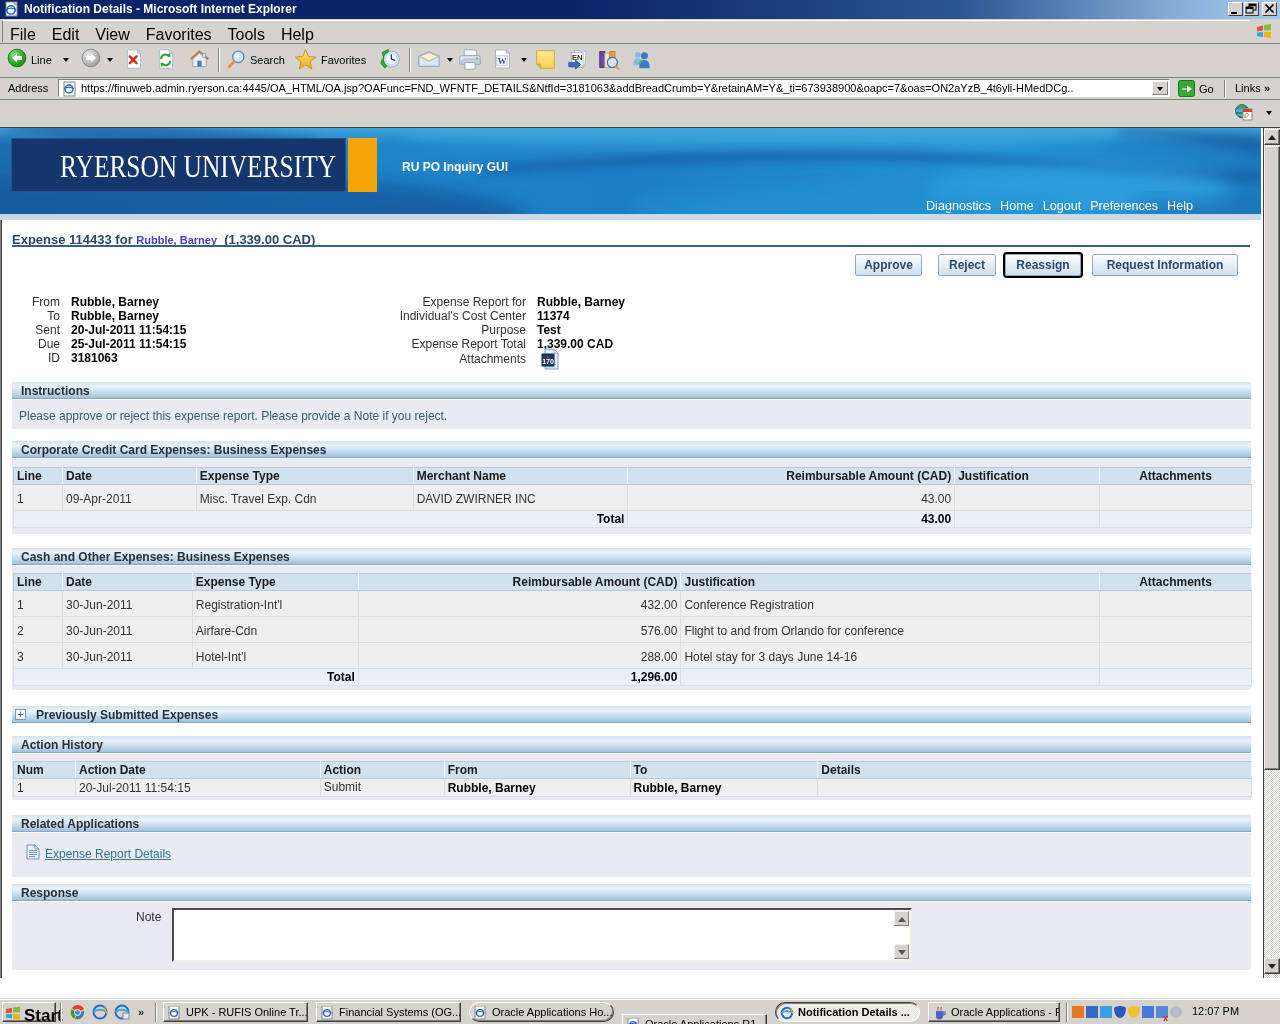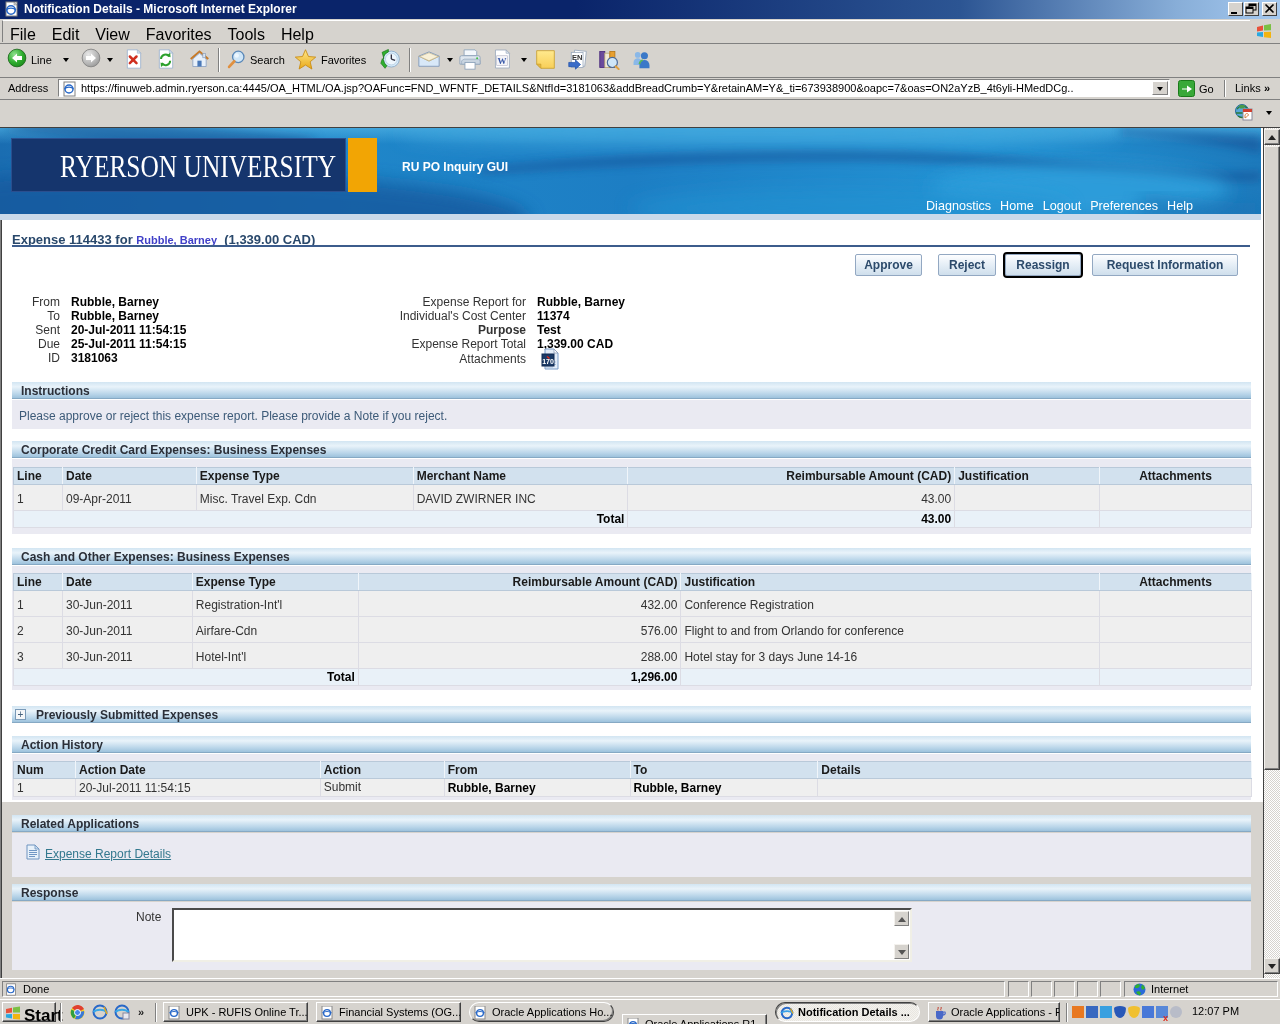--- a/index.html
+++ b/index.html
@@ -34,21 +34,21 @@
   border-top:1px solid #808080; border-left:1px solid #808080; border-bottom:1px solid #fff; border-right:1px solid #fff; }
 #addrfield .url { position:absolute; left:22px; top:2px; font-size:11px; color:#000; white-space:nowrap; overflow:hidden; width:1070px; }
 #addrdrop { position:absolute; right:1px; top:1px; width:16px; height:14px; background:#d6d3ce; border:1px solid #808080; border-top-color:#fff; border-left-color:#fff; }
 #gobtn { position:absolute; left:1176px; top:2px; width:42px; height:17px; font-size:11px; }
 #linkslbl { position:absolute; left:1235px; top:4px; font-size:11px; }
 
 
 #extrabar { position:absolute; left:0; top:100px; width:1280px; height:28px; background:#d6d3ce; border-bottom:1px solid #404040; }
 
 
-#content { position:absolute; left:0; top:128px; width:1280px; height:674px; background:#fff; }
+#content { position:absolute; left:0; top:128px; width:1280px; height:870px; background:#fff; }
 #vscroll { position:absolute; right:0; top:0; width:17px; height:850px; border-left:1px solid #404040;
   background:repeating-conic-gradient(#fff 0% 25%, #d6d3ce 0% 50%); background-size:2px 2px; }
 .sb-btn { position:absolute; left:0px; width:16px; height:16px; background:#d6d3ce;
   border:1px solid; border-color:#f4f2ee #404040 #404040 #f4f2ee; box-shadow:inset -1px -1px 0 #808080; }
 .sb-btn .tri-up, .sb-btn .tri-dn { left:3px; }
 #sb-thumb { position:absolute; left:0px; top:18px; width:16px; height:624px; background:#d6d3ce;
   border:1px solid; border-color:#f4f2ee #404040 #404040 #f4f2ee; box-shadow:inset -1px -1px 0 #808080; }
 
 
 #banner { position:absolute; left:0; top:0; width:1261px; height:86px; overflow:hidden; }
@@ -384,21 +384,21 @@
     <div class="ival" style="left:71px; top:195px;">20-Jul-2011 11:54:15</div>
     <div class="ilabel" style="right:1220px; top:209px;">Due</div>
     <div class="ival" style="left:71px; top:209px;">25-Jul-2011 11:54:15</div>
     <div class="ilabel" style="right:1220px; top:223px;">ID</div>
     <div class="ival" style="left:71px; top:223px;">3181063</div>
 
     <div class="ilabel" style="right:754px; top:167px;">Expense Report for</div>
     <div class="ival" style="left:537px; top:167px;">Rubble, Barney</div>
     <div class="ilabel" style="right:754px; top:181px;">Individual's Cost Center</div>
     <div class="ival" style="left:537px; top:181px;">11374</div>
-    <div class="ilabel" style="right:754px; top:195px;font-weight:bold;">Purpose</div>
+    <div class="ilabel" style="right:754px; top:195px;">Purpose</div>
     <div class="ival" style="left:537px; top:195px;">Test</div>
     <div class="ilabel" style="right:754px; top:209px;">Expense Report Total</div>
     <div class="ival" style="left:537px; top:209px;">1,339.00 CAD</div>
     <div class="ilabel" style="right:754px; top:224px;">Attachments</div>
     <svg style="position:absolute; left:541px; top:220px;" width="19" height="23" viewBox="0 0 19 23">
       <path d="M4 1 h9 l4 4 v16 h-13 z" fill="#e4edf8" stroke="#7a9cc8"></path>
       <path d="M13 1 l4 4 h-4 z" fill="#fff" stroke="#8a9cb8" stroke-width="0.8"></path>
       <path d="M5 14 h10 M5 16.5 h10 M5 19 h7" stroke="#a8c0dc" stroke-width="1"></path>
       <rect x="1" y="6" width="12" height="12" fill="#1b3a66" stroke="#0f2850"></rect>
       <text x="7" y="15.5" font-size="7" font-weight="bold" fill="#fff" text-anchor="middle" font-family="Liberation Sans">170</text>
@@ -580,42 +580,20 @@
       <div class="sb-btn" style="top:1px;">
           <div class="tri-up" style="border-bottom-color:#222;"></div>
         </div>
       <div id="sb-thumb"></div>
       <div class="sb-btn" style="top:830px;">
           <div class="tri-dn" style="border-top-color:#222;"></div>
         </div>
     </div>
   </div>
 
-  <div id="statusbar">
-    <div style="position:absolute; left:2px; top:2px; width:1003px; height:16px; border:1px solid; border-color:#808080 #fff #fff #808080;">
-      <svg style="position:absolute;left:2px;top:1px;" width="13" height="13" viewBox="0 0 16 16">
-          <rect x="2" y="1" width="11" height="14" fill="#fff" stroke="#808080"></rect>
-          <circle cx="7" cy="8" r="4" fill="none" stroke="#2868c8" stroke-width="1.5"></circle>
-          <path d="M2.5 8c2-2.5 7-2.5 9 0" fill="none" stroke="#2868c8" stroke-width="1.2"></path>
-        </svg>
-      <span style="position:absolute; left:20px; top:1px; font-size:11px;">Done</span>
-    </div>
-    <div style="position:absolute; left:1008px; top:2px; width:21px; height:16px; border:1px solid; border-color:#808080 #fff #fff #808080;"></div>
-    <div style="position:absolute; left:1031px; top:2px; width:21px; height:16px; border:1px solid; border-color:#808080 #fff #fff #808080;"></div>
-    <div style="position:absolute; left:1054px; top:2px; width:21px; height:16px; border:1px solid; border-color:#808080 #fff #fff #808080;"></div>
-    <div style="position:absolute; left:1077px; top:2px; width:21px; height:16px; border:1px solid; border-color:#808080 #fff #fff #808080;"></div>
-    <div style="position:absolute; left:1100px; top:2px; width:21px; height:16px; border:1px solid; border-color:#808080 #fff #fff #808080;"></div>
-    <div style="position:absolute; left:1124px; top:2px; width:154px; height:16px; border:1px solid; border-color:#808080 #fff #fff #808080;">
-      <svg style="position:absolute;left:8px;top:1px;" width="13" height="13" viewBox="0 0 13 13">
-        <circle cx="6.5" cy="6.5" r="6" fill="#2a6ad8"></circle>
-        <path d="M2 3 a6 6 0 0 1 4-2 l1 2 -2 2 -3 0 z M9 1.5 a6 6 0 0 1 3 3.5 l-2 2 -2-2 z M3 9 l3-1 2 2 -1 2.5 a6 6 0 0 1 -4-3.5 z" fill="#30b030"></path>
-      </svg>
-      <span style="position:absolute; left:26px; top:1px; font-size:11px;">Internet</span>
-    </div>
-  </div>
 
   <div id="taskbar">
     <div id="startbtn">
       <svg style="position:absolute;left:3px;top:3px;" width="16" height="14" viewBox="0 0 16 14">
         <path d="M0 3 L6 1.8 L6 6.5 L0 7.2 Z" fill="#e8513a"></path>
           <path d="M7 1.6 L14 0.5 L14 6.4 L7 6.5 Z" fill="#7bc043"></path>
           <path d="M0 8.2 L6 8 L6 12.5 L0 11.5 Z" fill="#29a8e0"></path>
           <path d="M7 8 L14 8 L14 13.5 L7 13 Z" fill="#f2b410"></path>
       </svg>
       <span style="position:absolute;left:21px;top:3px;font-size:17px;font-weight:bold;">Start</span>

